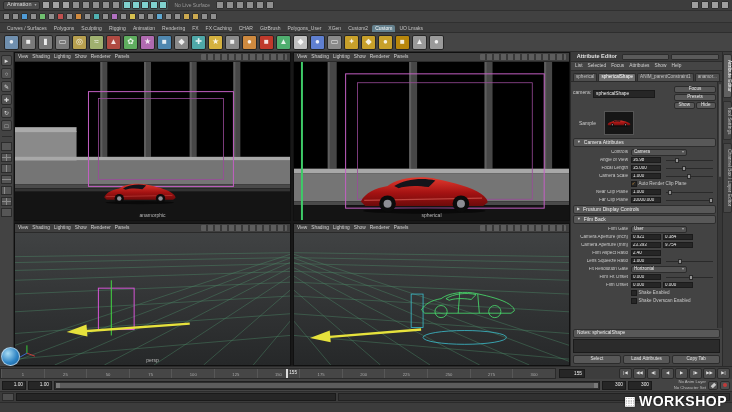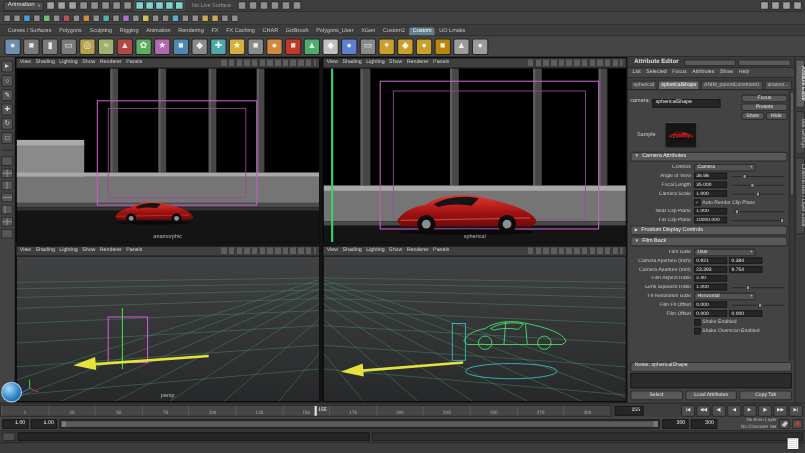--- a/index.html
+++ b/index.html
@@ -862,16 +862,17 @@
 
   <div id="cmdrow">
     <span class="cmdlang"></span>
     <span class="cmdinput"></span>
     <span class="helpline"></span>
   </div>
   <div id="helprow"></div>
 
   <div id="watermark">
     <span class="wicon">▦</span>
+    <span>WORKSHOP</span>
   </div>
   <div id="cornerlogo"></div>
 
 </div>
 
 </body></html>

